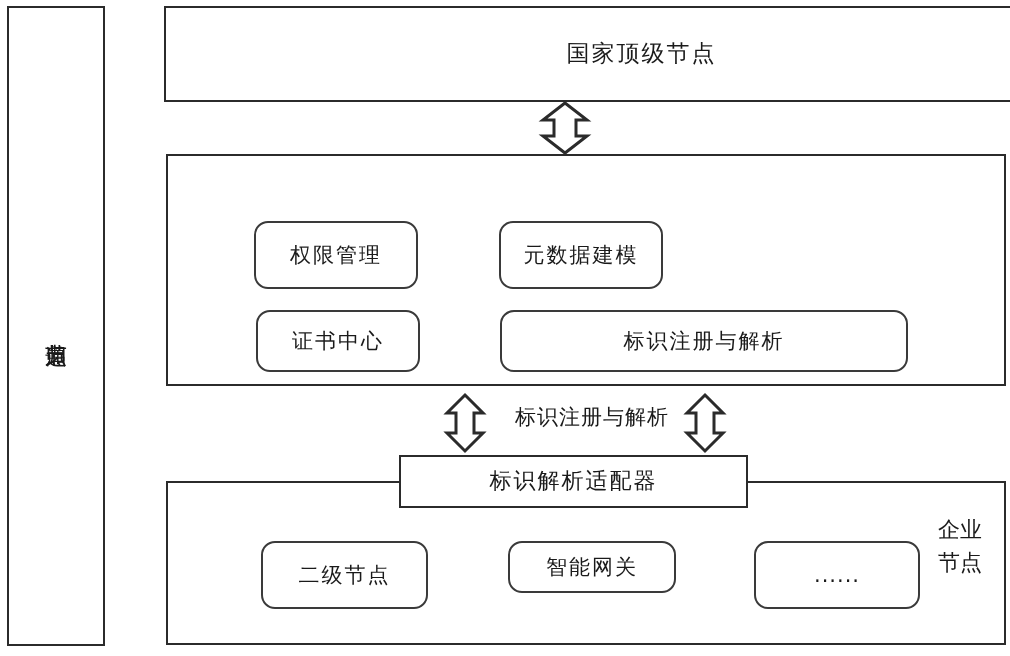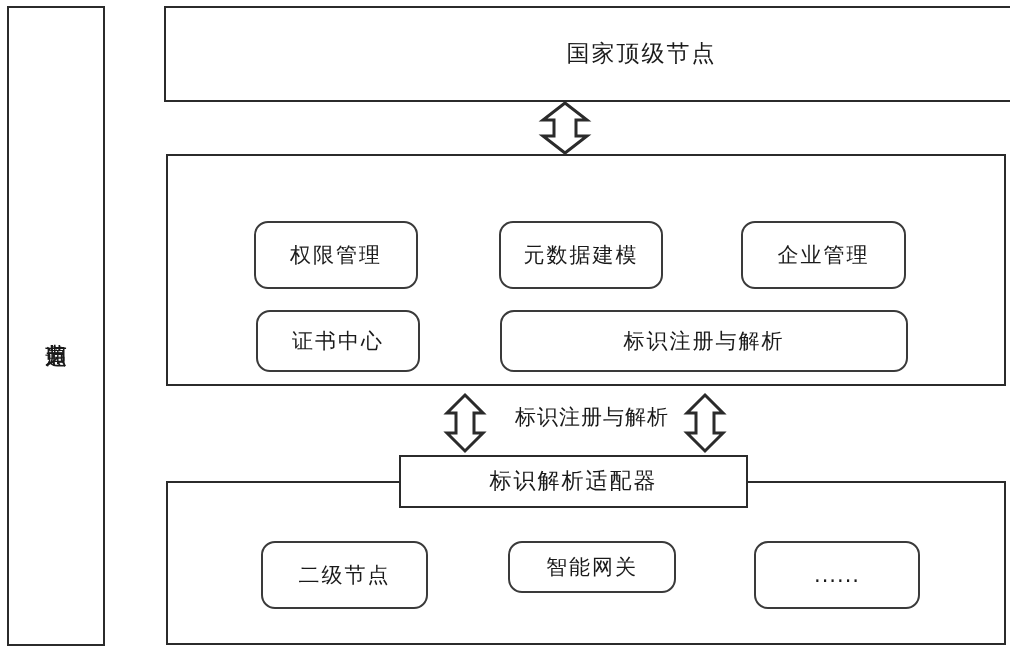--- a/index.html
+++ b/index.html
@@ -177,23 +177,20 @@
   <div class="box" id="second-level-box"></div>
 
   <div class="rbox" style="left:254px; top:221px; width:164px; height:68px;">
     <span class="label-inner">权限管理</span>
   </div>
 
   <div class="rbox" style="left:499px; top:221px; width:164px; height:68px;">
     <span class="label-inner">元数据建模</span>
   </div>
 
-  <div class="rbox" style="left:741px; top:221px; width:165px; height:68px;">
-    <span class="label-inner">企业管理</span>
-  </div>
 
   <div class="rbox" style="left:256px; top:310px; width:164px; height:62px;">
     <span class="label-inner">证书中心</span>
   </div>
 
   <div class="rbox" style="left:500px; top:310px; width:408px; height:62px;">
     <span class="label-inner">标识注册与解析</span>
   </div>
 
   <div class="arrow" style="left:443px; top:392px;">
@@ -204,20 +201,21 @@
 
   <div class="label" id="mid-arrow-label">标识注册与解析</div>
 
   <div class="arrow" style="left:683px; top:392px;">
     <svg width="44" height="62" viewBox="0 0 44 62">
       <polygon points="22,3 40,21 31,21 31,41 40,41 22,59 4,41 13,41 13,21 4,21" fill="#ffffff" stroke="#2b2b2b" stroke-width="3" stroke-linejoin="miter"></polygon>
     </svg>
   </div>
 
   <div class="box" id="enterprise-box"></div>
+  <div id="enterprise-label">企业节点</div>
 
   <div class="box" id="adapter-box">
     <div class="label" id="adapter-label" style="position:static;">标识解析适配器</div>
   </div>
 
   <div class="rbox" style="left:261px; top:541px; width:167px; height:68px;">
     <span class="label-inner">二级节点</span>
   </div>
 
   <div class="rbox" style="left:508px; top:541px; width:168px; height:52px;">

